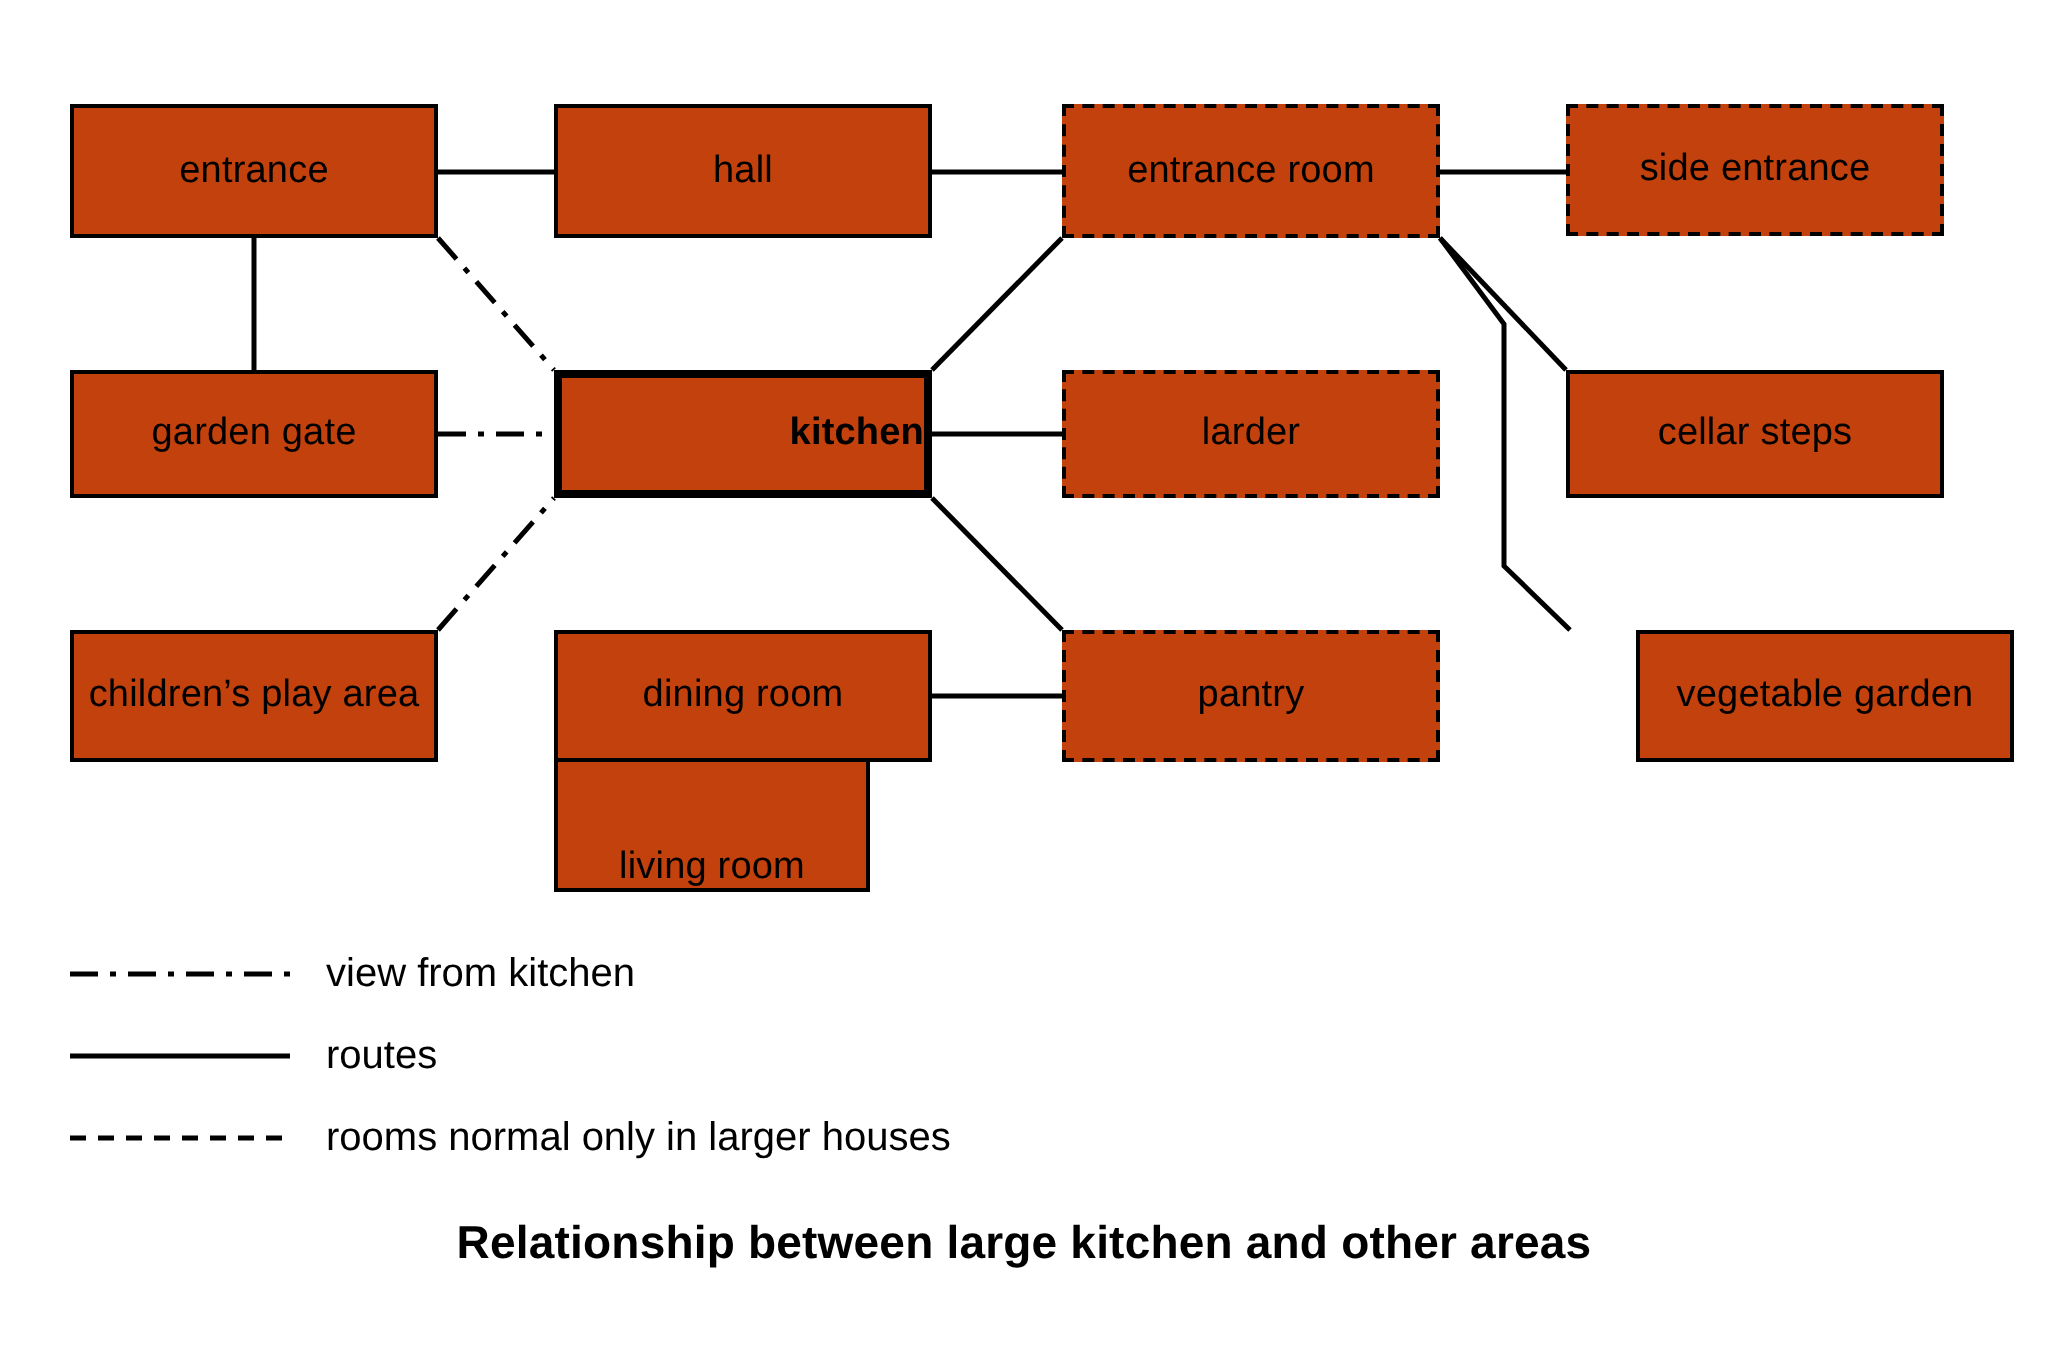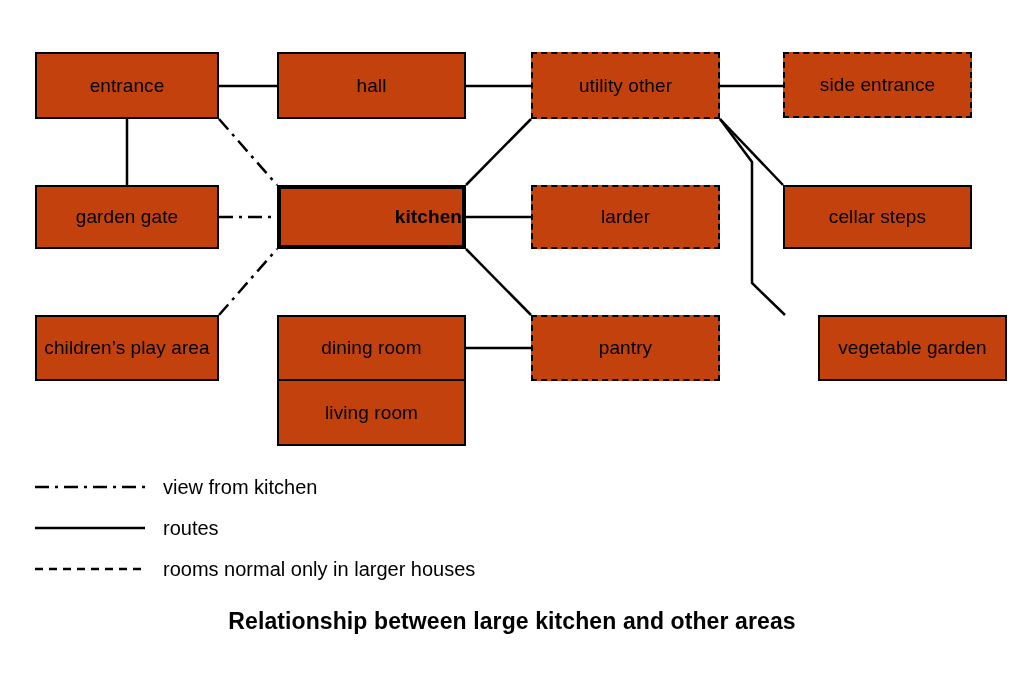--- a/index.html
+++ b/index.html
@@ -54,21 +54,21 @@
 
   <div class="box solid" style="left:35px;top:52px;width:184px;height:67px;">
     <span>entrance</span>
   </div>
 
   <div class="box solid" style="left:277px;top:52px;width:189px;height:67px;">
     <span>hall</span>
   </div>
 
   <div class="box dashed" style="left:531px;top:52px;width:189px;height:67px;">
-    <span>utility other</span>
+    <span>entrance room</span>
   </div>
 
   <div class="box dashed" style="left:783px;top:52px;width:189px;height:66px;">
     <span>side entrance</span>
   </div>
 
   <div class="box solid" style="left:35px;top:185px;width:184px;height:64px;">
     <span>garden gate</span>
   </div>
 
@@ -85,21 +85,21 @@
   </div>
 
   <div class="box solid" style="left:35px;top:315px;width:184px;height:66px;">
     <span>children’s play area</span>
   </div>
 
   <div class="box stack-top" style="left:277px;top:315px;width:189px;height:66px;">
     <span>dining room</span>
   </div>
 
-  <div class="box stack-bottom" style="left:277px;top:381px;width:189px;height:65px;">
+  <div class="box stack-bottom" style="left:277px;top:381px;width:158px;height:65px;align-items:flex-end;">
     <span>living room</span>
   </div>
 
   <div class="box dashed" style="left:531px;top:315px;width:189px;height:66px;">
     <span>pantry</span>
   </div>
 
   <div class="box solid" style="left:818px;top:315px;width:189px;height:66px;">
     <span>vegetable garden</span>
   </div>

